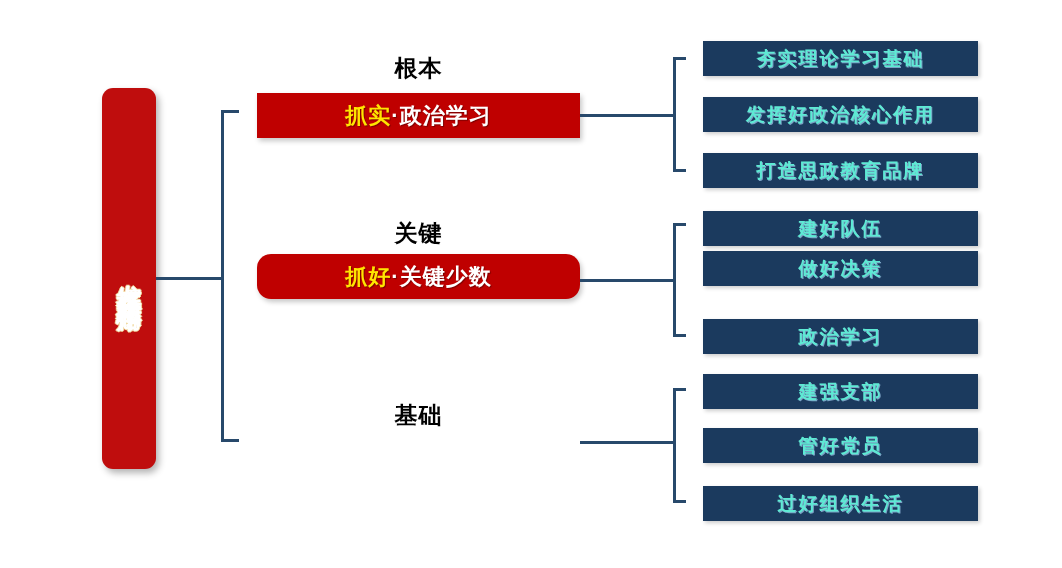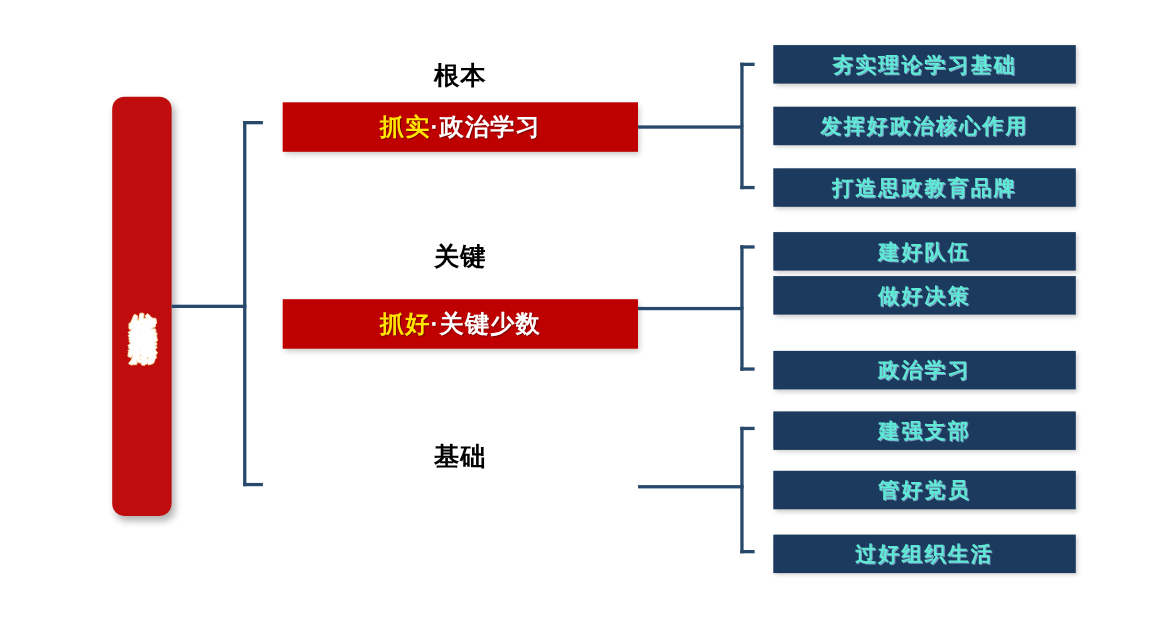--- a/index.html
+++ b/index.html
@@ -162,21 +162,21 @@
   </div>
   <div class="leaf-box" style="top:97px;">
     <span class="leaf-text">发挥好政治核心作用</span>
   </div>
   <div class="leaf-box" style="top:153px;">
     <span class="leaf-text">打造思政教育品牌</span>
   </div>
 
   <div class="mid-caption" style="top:222px;">关键</div>
 
-  <div class="mid-box" style="top:272px;">
+  <div class="mid-box" style="top:254px;border-radius:14px;">
     <span class="mid-box-inner">
       <span class="mid-em">抓好</span><span class="mid-rest">·</span><span class="mid-rest">关键少数</span>
     </span>
   </div>
 
   <div class="ln ln-h" style="left:580px; top:279px; width:95px;"></div>
   <div class="ln ln-v" style="left:673px; top:223px; height:58px;"></div>
   <div class="ln ln-v" style="left:673px; top:279px; height:58px;"></div>
   <div class="ln ln-h" style="left:673px; top:223px; width:13px;"></div>
   <div class="ln ln-h" style="left:673px; top:334px; width:13px;"></div>

